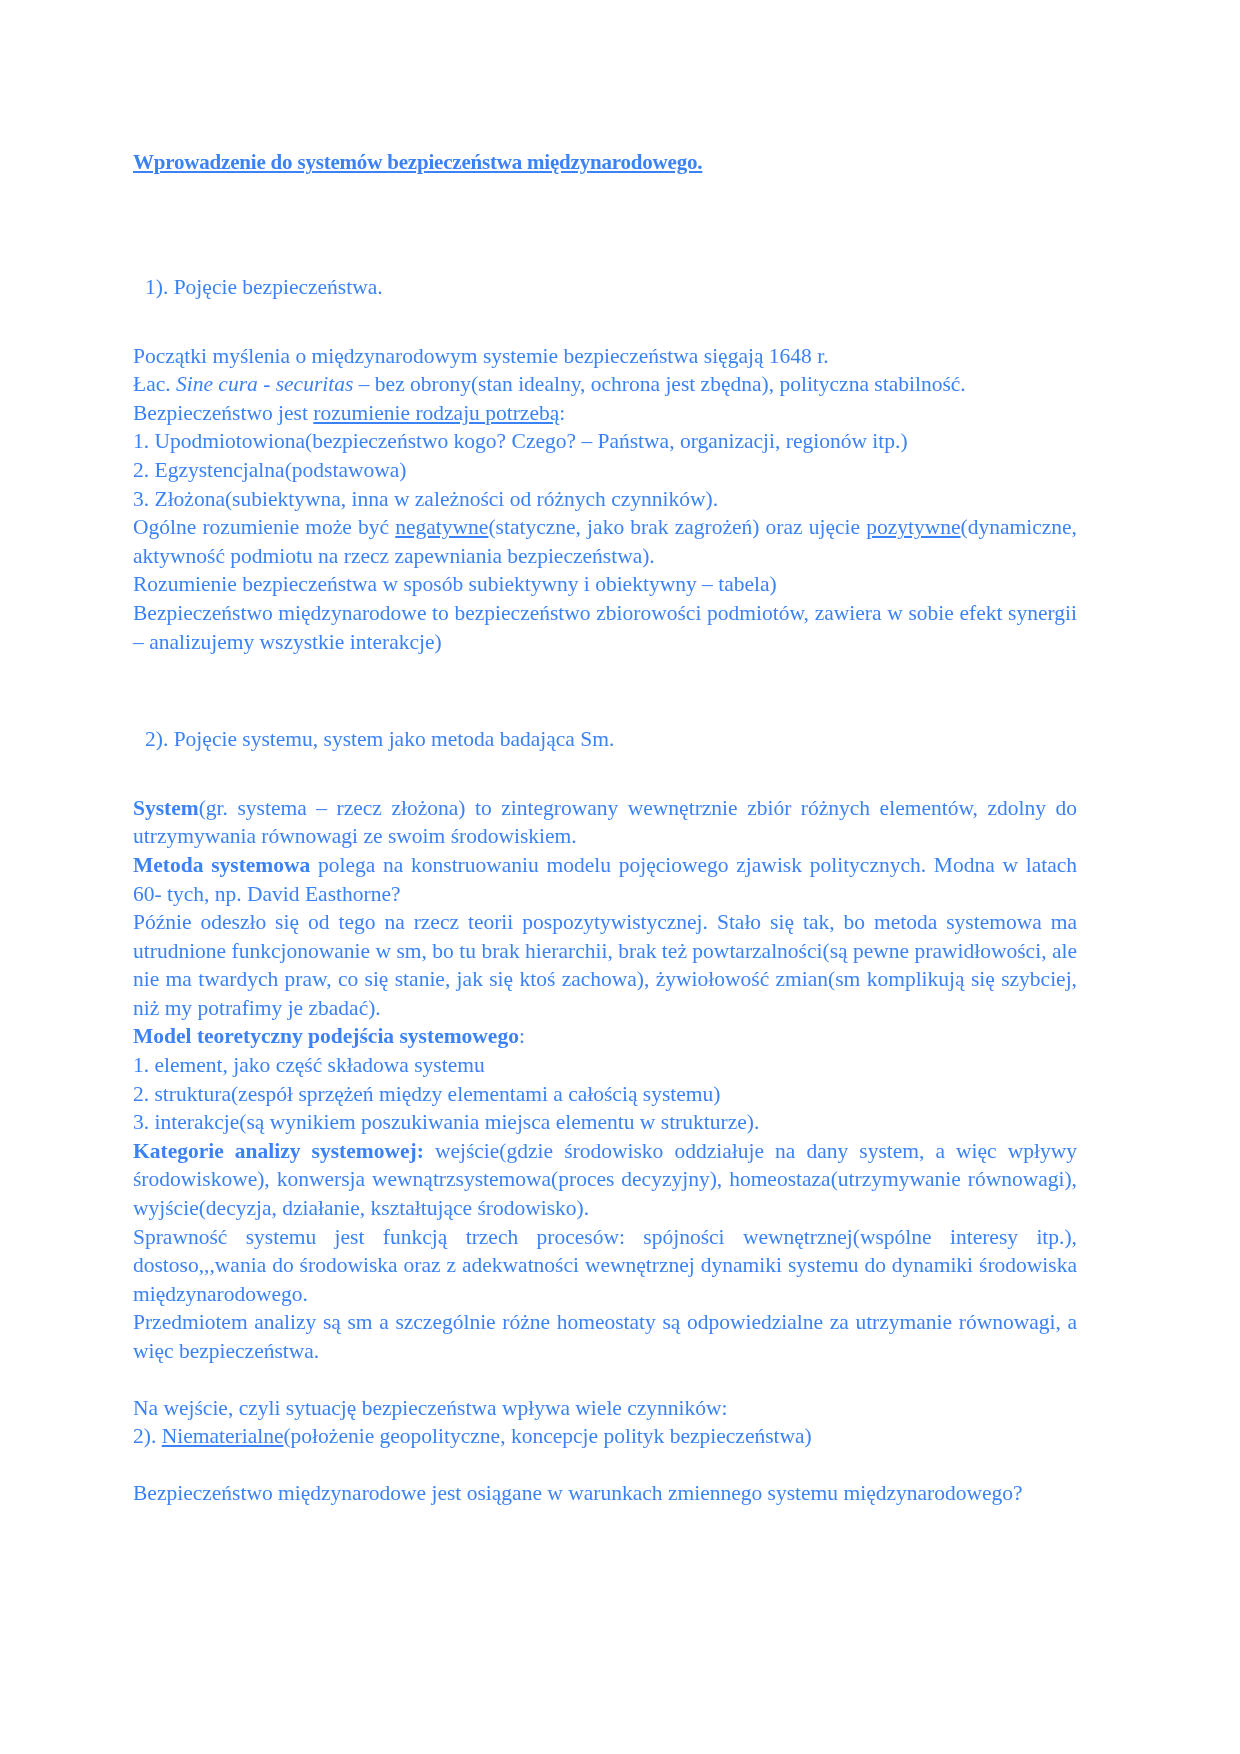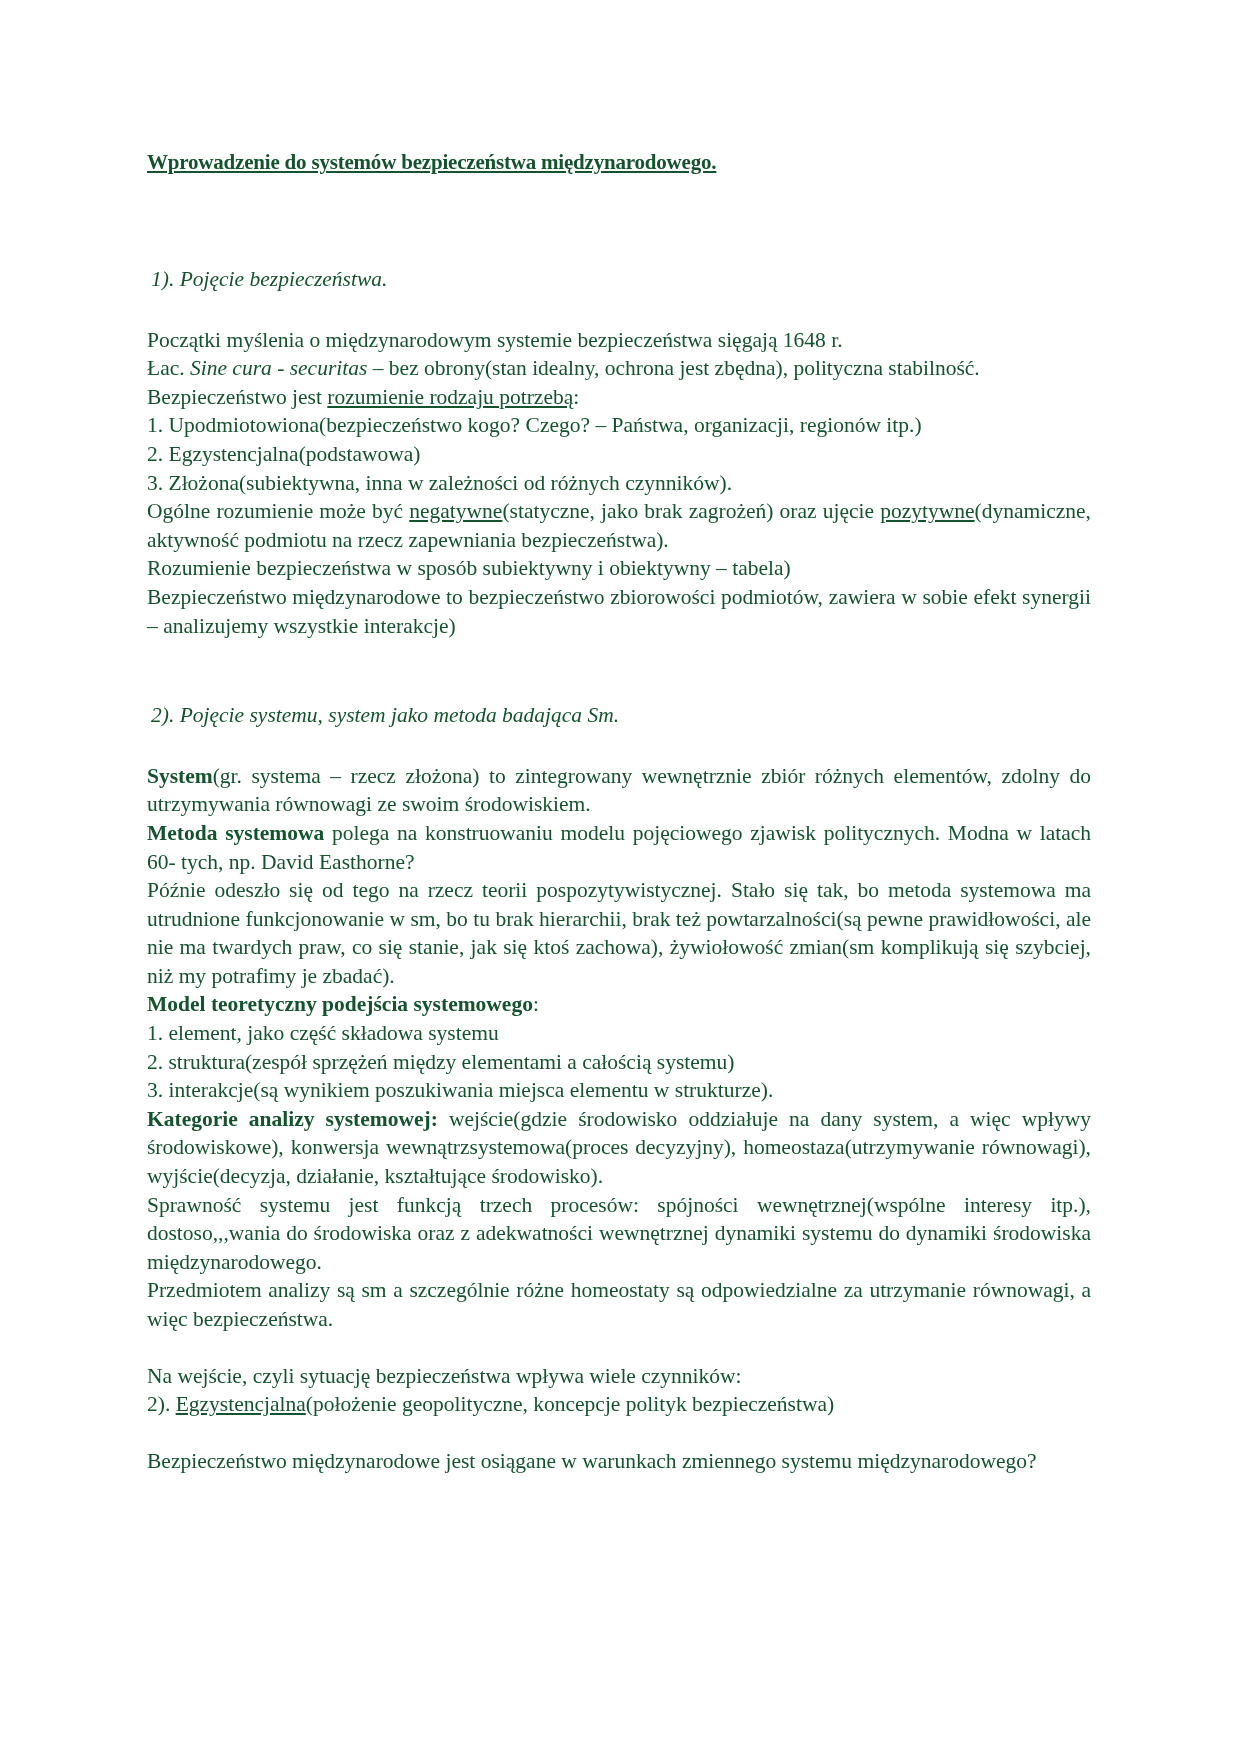--- a/index.html
+++ b/index.html
@@ -1,26 +1,26 @@
 <!DOCTYPE html>
 <html><head>
 <meta charset="utf-8">
 <style>
   html, body { margin: 0; padding: 0; background: #ffffff; }
   body { width: 1240px; height: 1754px; position: relative; overflow: hidden; }
   .page {
-    position: absolute; left: 147px; top: 148px; width: 944px;
+    position: absolute; left: 133px; top: 148px; width: 944px;
     font-family: "Liberation Serif", "DejaVu Serif", serif;
-    font-size: 21.5px; line-height: 28.6px; color: #14532d;
+    font-size: 21.5px; line-height: 28.6px; color: #3b82f6;
   }
   .title {
     font-weight: bold; text-decoration: underline; font-size: 21px;
     letter-spacing: -0.2px; margin: 0; height: 28px;
   }
-  .heading { font-style: italic; margin: 4px; }
+  .heading { margin: 12px; }
   p { margin: 0; text-align: justify; }
   .u { text-decoration: underline; }
   .b { font-weight: bold; margin-top: 38px; }
   .i { font-style: italic; }
   .gap1 { height: 57px; }
   .gap2 { height: 28px; }
   .gap3 { height: 57px; }
 </style>
 </head>
 <body>
@@ -56,18 +56,18 @@
   <p>1. element, jako część składowa systemu</p>
   <p>2. struktura(zespół sprzężeń między elementami a całością systemu)</p>
   <p>3. interakcje(są wynikiem poszukiwania miejsca elementu w strukturze).</p>
   <p><span class="b">Kategorie analizy systemowej:</span><span> wejście(gdzie środowisko oddziałuje na dany system, a więc wpływy środowiskowe), konwersja wewnątrzsystemowa(proces decyzyjny), homeostaza(utrzymywanie równowagi), wyjście(decyzja, działanie, kształtujące środowisko).</span></p>
   <p>Sprawność systemu jest funkcją trzech procesów: spójności wewnętrznej(wspólne interesy itp.), dostoso,,,wania do środowiska oraz z adekwatności wewnętrznej dynamiki systemu do dynamiki środowiska międzynarodowego.</p>
   <p>Przedmiotem analizy są sm a szczególnie różne homeostaty są odpowiedzialne za utrzymanie równowagi, a więc bezpieczeństwa.</p>
 
   <div class="gap2"></div>
 
   <p>Na wejście, czyli sytuację bezpieczeństwa wpływa wiele czynników:</p>
-  <p><span>2). </span><span class="u">Egzystencjalna</span><span>(położenie geopolityczne, koncepcje polityk bezpieczeństwa)</span></p>
+  <p><span>2). </span><span class="u">Niematerialne</span><span>(położenie geopolityczne, koncepcje polityk bezpieczeństwa)</span></p>
 
   <div class="gap2"></div>
 
   <p>Bezpieczeństwo międzynarodowe jest osiągane w warunkach zmiennego systemu międzynarodowego?</p>
 </div>
 
 </body></html>

